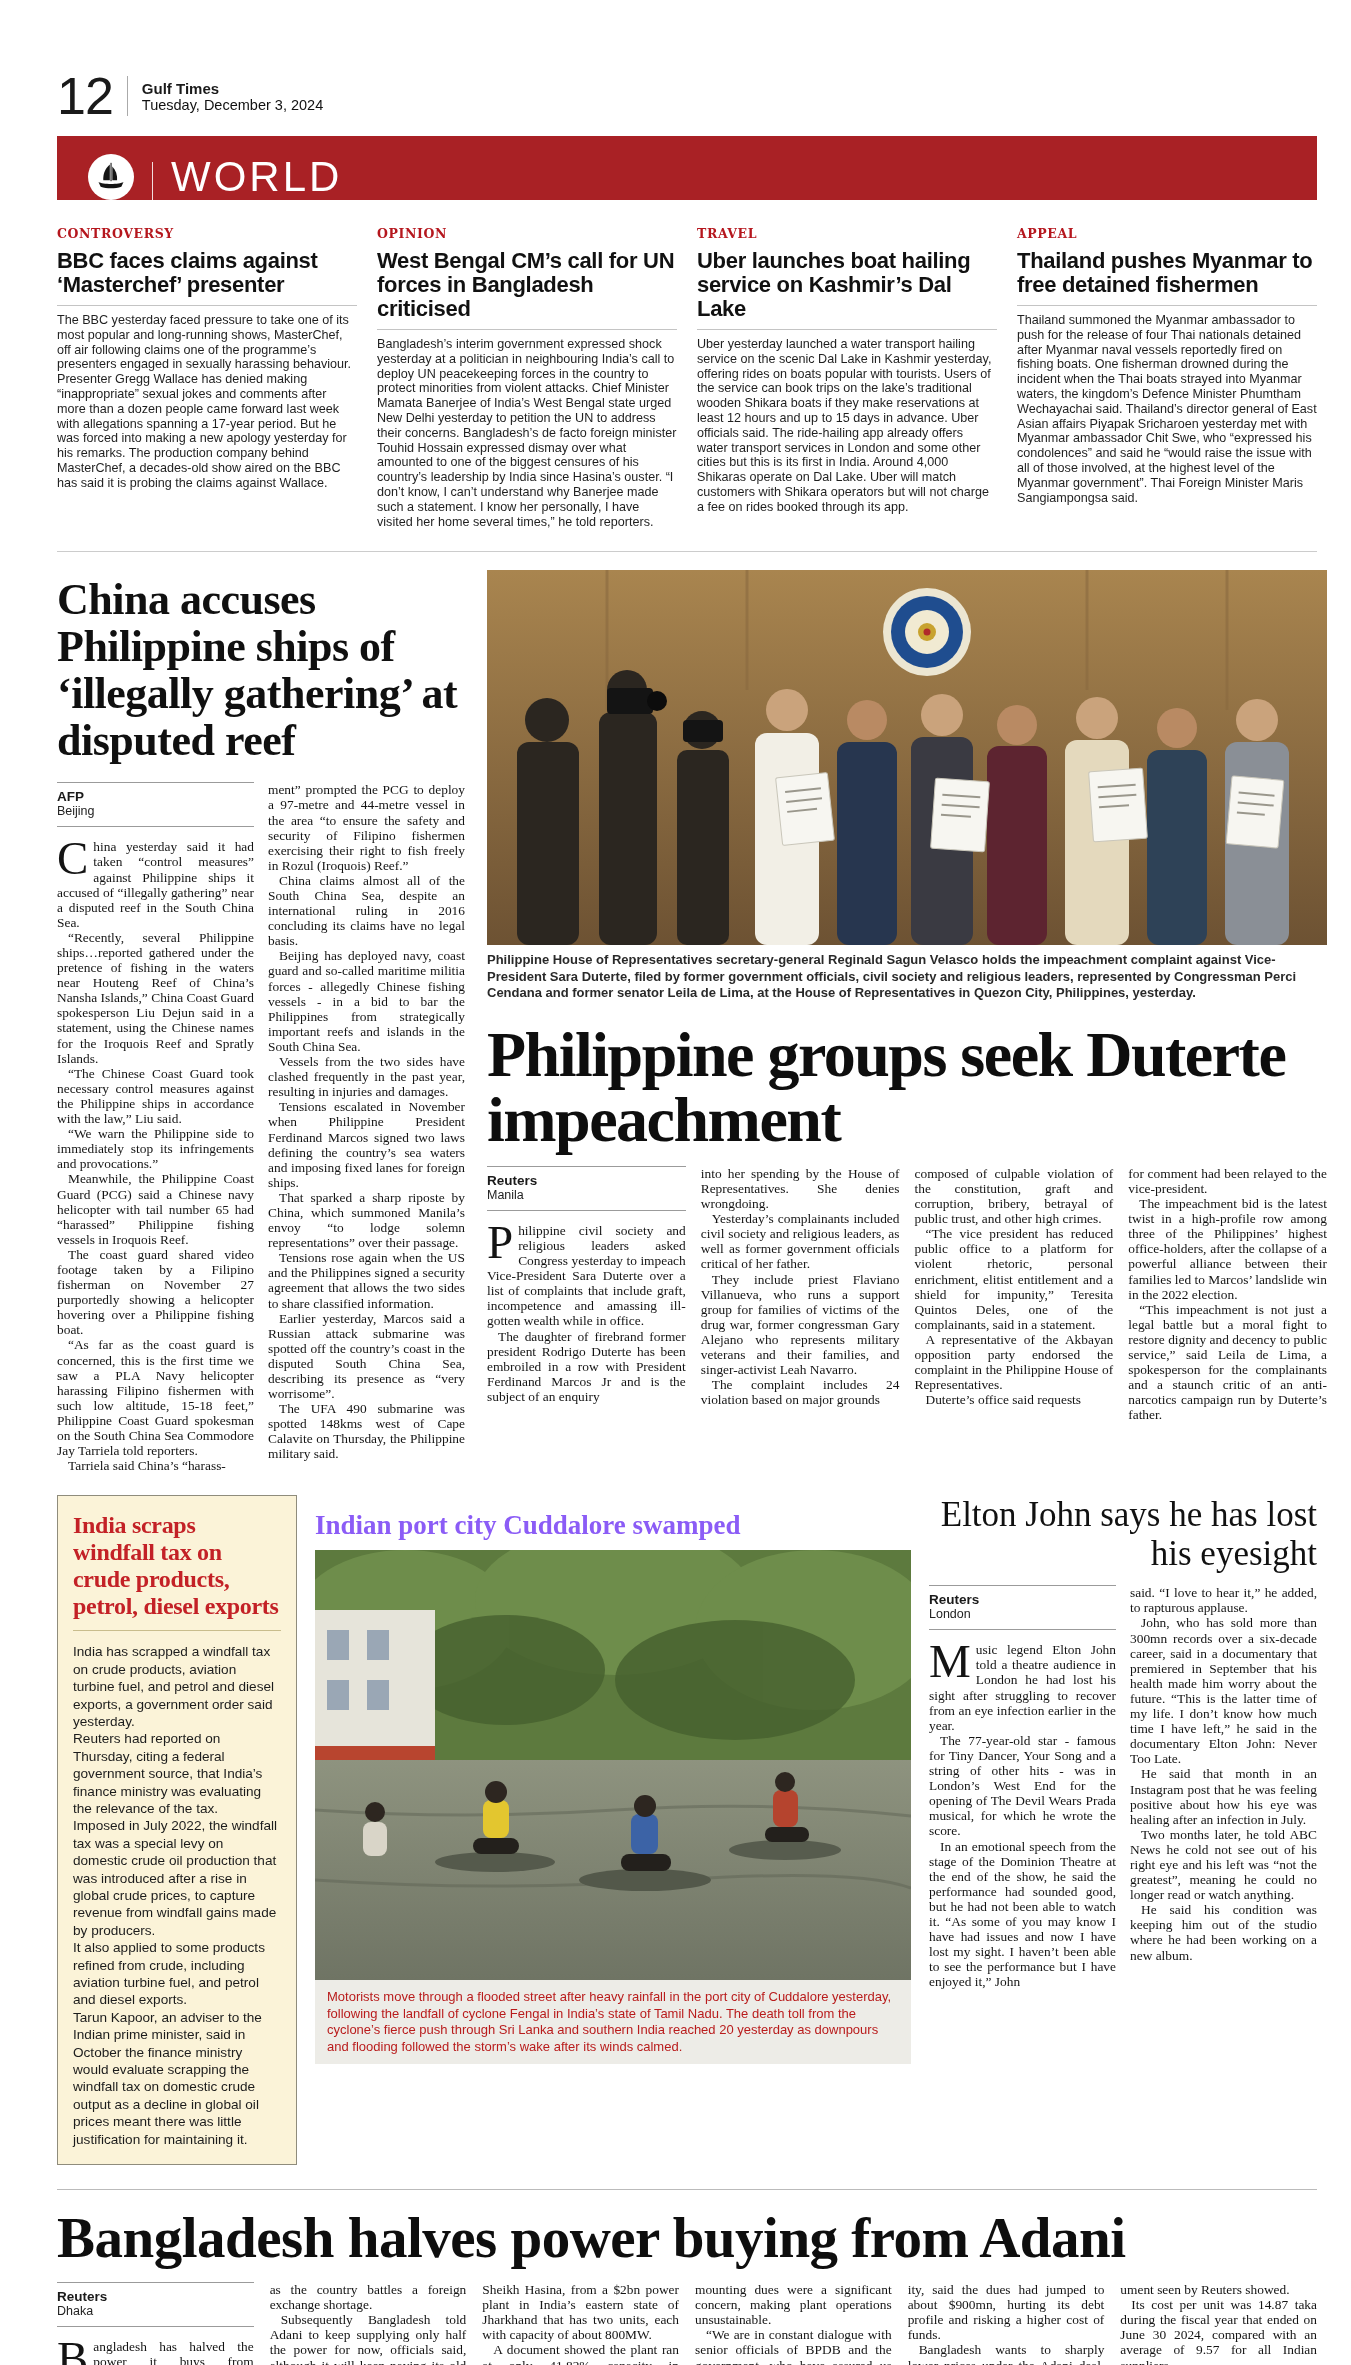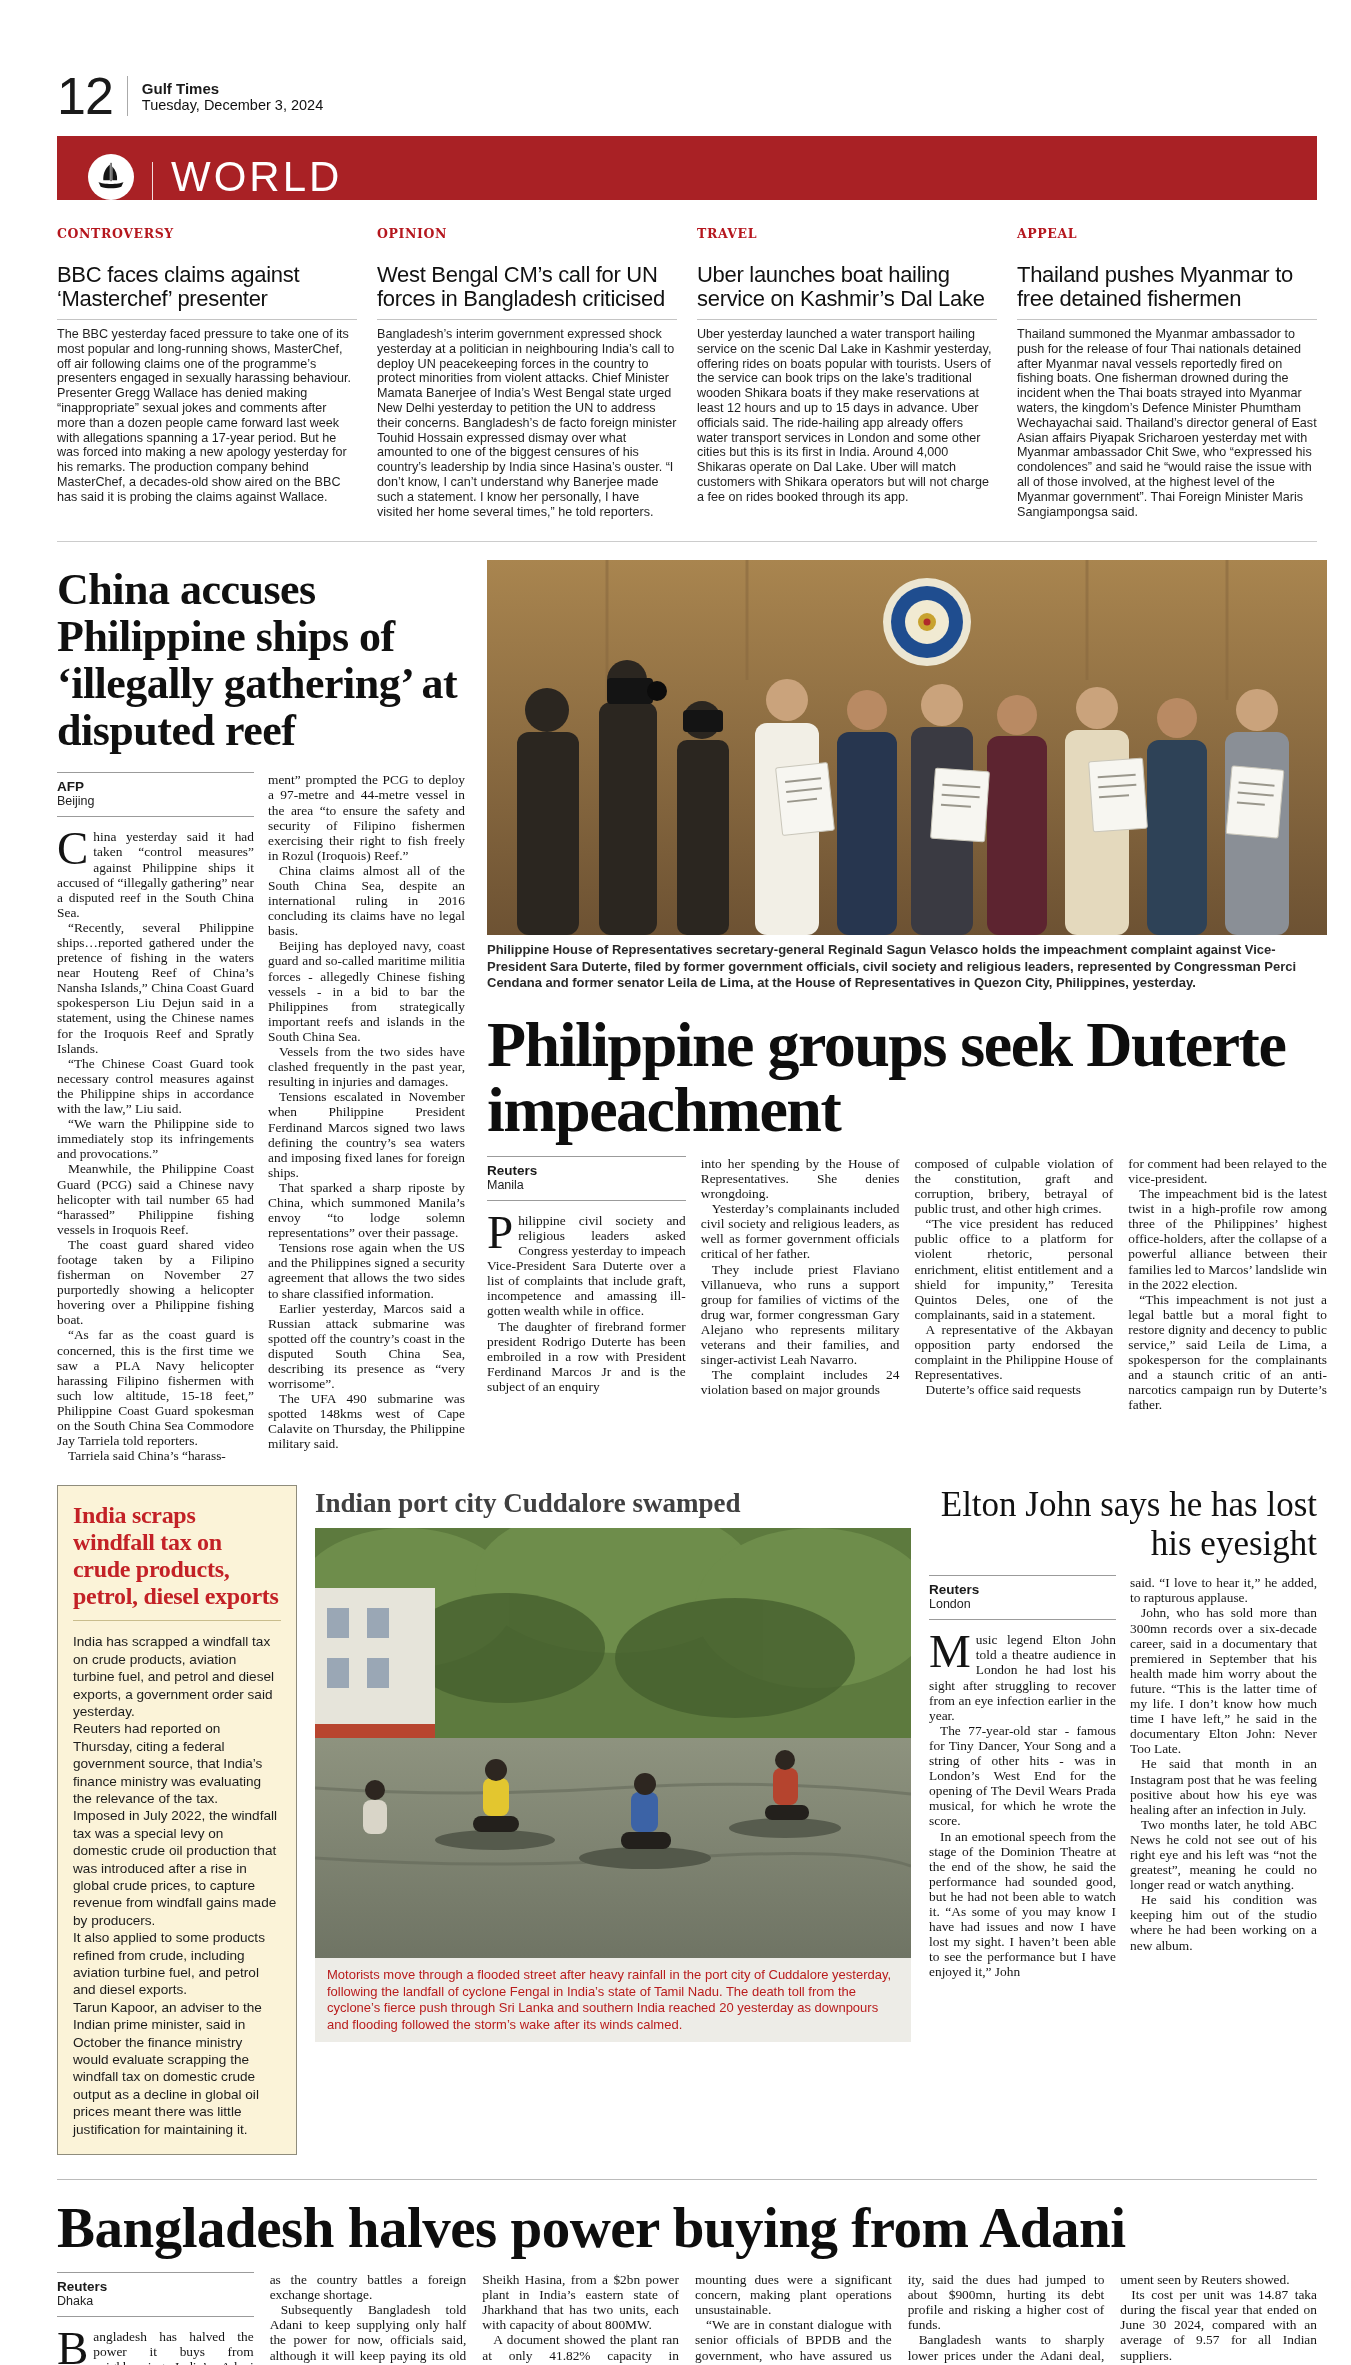--- a/index.html
+++ b/index.html
@@ -14,21 +14,21 @@
   .date{font-size:14.5px;line-height:16px;color:#111;}
 
   .banner{margin-top:14px;height:64px;background:var(--banner_red,#a92125);display:flex;align-items:flex-end;gap:18px;padding-left:31px;}
   .logo-circle{width:46px;height:46px;border-radius:50%;background:#fff;display:flex;align-items:center;justify-content:center;}
   .banner-div{width:1px;height:38px;background:rgba(255,255,255,.85);}
   .banner-title{color:#fff;font-size:42px;font-weight:400;letter-spacing:3px;line-height:1;padding-bottom:2px;}
 
   
   .topstrip{display:grid;grid-template-columns:repeat(4,1fr);gap:20px;margin-top:26px;padding-bottom:22px;border-bottom:1px solid #ccc;}
   .kicker{color:var(--kicker_red,#b5161d);font-family:"DejaVu Serif",serif;font-weight:bold;font-size:12.5px;letter-spacing:.6px;}
-  .brief h3{margin:22px 0 8px;font-size:22px;line-height:24px;letter-spacing:-.3px;font-weight:normal;color:#111;}
+  .brief h3{margin:8px 0 8px;font-size:22px;line-height:24px;letter-spacing:-.3px;font-weight:bold;color:#111;}
   .brief-rule{border-top:1px solid #c4c4c4;margin-bottom:7px;}
   .brief-body{font-size:12.6px;line-height:14.8px;color:#1f1f1f;}
 
   
   .mainband{display:grid;grid-template-columns:408px 1fr;gap:22px;margin-top:18px;}
   .china h1{margin:6px 0 18px;font-family:"Liberation Serif",serif;font-weight:600;font-size:44px;line-height:47px;letter-spacing:-.5px;color:#101010;}
   .cols2{display:grid;grid-template-columns:1fr 1fr;gap:14px;}
   .cols4{display:grid;grid-template-columns:repeat(4,1fr);gap:15px;margin-top:14px;}
   .cols6{display:grid;grid-template-columns:repeat(6,1fr);gap:16px;margin-top:14px;}
   .cols2e{display:grid;grid-template-columns:1fr 1fr;gap:14px;margin-top:10px;}
@@ -48,21 +48,21 @@
   .huge{margin:16px 0 4px;font-family:"Liberation Serif",serif;font-weight:bold;font-size:64px;line-height:65px;letter-spacing:-1.5px;color:#0e0e0e;}
 
   
   .midband{display:grid;grid-template-columns:240px 596px 1fr;gap:18px;margin-top:22px;}
   .sidebar{background:var(--sidebar_bg,#fbf3d8);border:1px solid #8f8c7c;padding:16px 15px;align-self:start;}
   .sidebar h2{margin:0 0 10px;font-family:"Liberation Serif",serif;font-weight:bold;color:var(--sidebar_red,#c32126);font-size:24px;line-height:27px;letter-spacing:-.3px;}
   .sidebar-rule{border-top:1px solid #c9bd8d;margin-bottom:12px;}
   .sidebar-body{font-size:13.6px;line-height:17.4px;color:#1c1c1c;}
   .sidebar-body p{margin:0;}
 
-  .cuddalore h2{margin:4px 0 10px;font-family:"Liberation Serif",serif;font-weight:bold;font-size:27px;line-height:29px;color:#404040;}
+  .cuddalore h2{margin:16px 0 10px;font-family:"Liberation Serif",serif;font-weight:bold;font-size:27px;line-height:29px;color:#8b5cf6;}
   .caption-box{background:var(--caption_bg,#ececе7);background:#ececе7;}
   .caption-box{background:#ececE7;}
   .caption-box{background:var(--caption_bg,#ececе7);padding:9px 12px;font-size:13px;line-height:16.5px;color:#b91c1c;}
   .elton h2{margin:0 0 12px;font-family:"Liberation Serif",serif;font-weight:400;font-size:35px;line-height:39px;color:#111;text-align:right;}
 
   
   .bottom{margin-top:24px;border-top:1px solid #bbb;padding-top:14px;}
   .bottom h1{margin:4px 0 10px;font-family:"Liberation Serif",serif;font-weight:600;font-size:57px;line-height:60px;letter-spacing:-.5px;color:#0e0e0e;}
 </style>
 </head>

